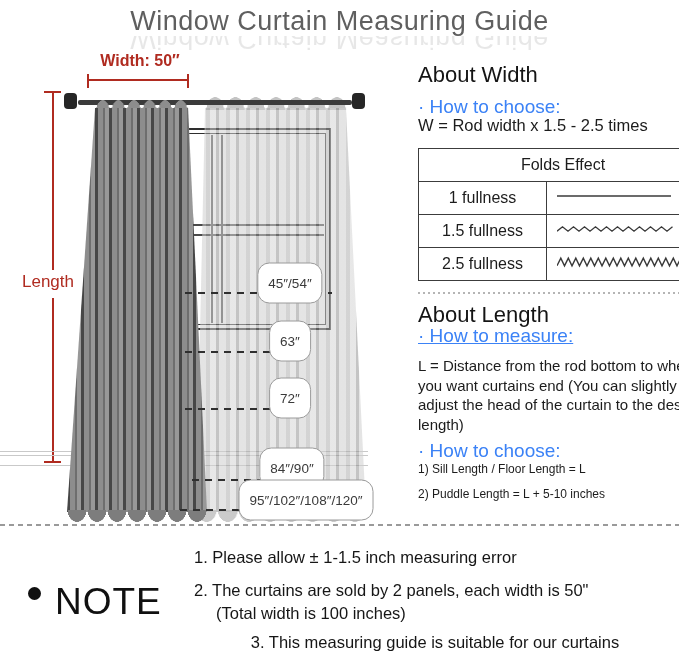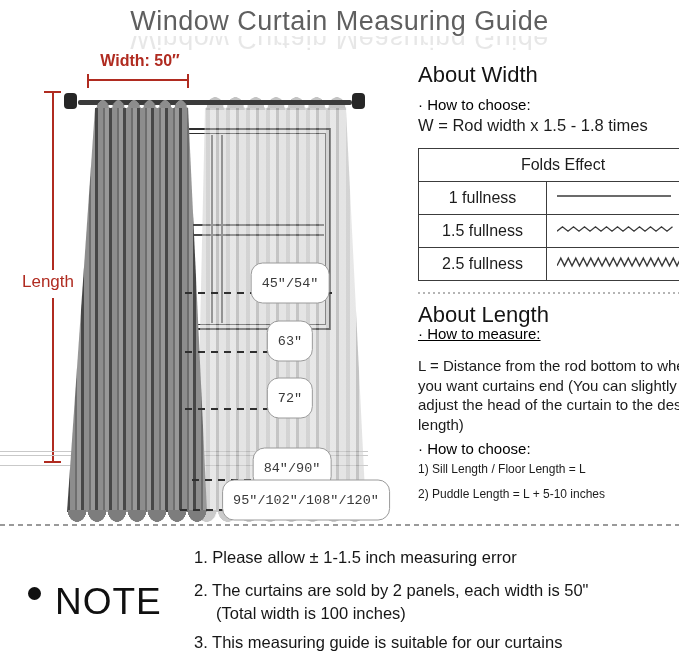--- a/index.html
+++ b/index.html
@@ -70,27 +70,27 @@
     background-size:15.6px 13px; background-repeat:repeat-x; }
   .dark-hem { left:67px; top:510px; width:140px; height:12px; z-index:4;
     background-image:radial-gradient(9.5px 12px at 50% 0%, #7d7d7d 97%, transparent 100%);
     background-size:20px 12px; background-repeat:repeat-x; }
 
   
   .dash { height:2px; z-index:5;
     background:repeating-linear-gradient(90deg,#2f2f2f 0 7px,transparent 7px 13px); }
   .oval { z-index:6; transform:translate(-50%,-50%); background:#fff;
     border:1px solid #9a9a9a; border-radius:12px; padding:12px 10px;
-    font-size:13.5px; color:#3a3a3a; white-space:nowrap;font-family:Liberation Mono, monospace; }
+    font-size:13.5px; color:#3a3a3a; white-space:nowrap; }
 
   
   .rcol { left:378px; top:62px; width:298px; height:460px; }
   .rcol .abs { left:0;margin-left:40px; }
   .h2 { font-size:22px; color:#141414; }
-  .small { font-size:15px; color:#000000; }
+  .small { font-size:19px; color:#3b82f6; }
   .formula { font-size:16.5px; color:#1c1c1c; }
   .folds-table { top:86px; width:290px; border-collapse:collapse; }
   .folds-table th, .folds-table td { border:1px solid #3c3c3c; height:33px;
     text-align:center; font-weight:normal; font-size:16px; color:#1c1c1c; }
   .folds-table td.lbl { width:128px; }
   .dotted-sep { top:230px; width:100%; height:2px;
     background:repeating-linear-gradient(90deg,#b5b5b5 0 2px,transparent 2px 5px); }
   .para { top:294px; width:300px; font-size:15px; line-height:19.5px; color:#1c1c1c; }
   .choose-item { font-size:12px; color:#1c1c1c; }
 
@@ -149,21 +149,21 @@
 
 <div class="abs oval" style="left:290px; top:283px;">45″/54″</div>
 <div class="abs oval" style="left:290px; top:341px;">63″</div>
 <div class="abs oval" style="left:290px; top:398px;">72″</div>
 <div class="abs oval" style="left:292px; top:468px;">84″/90″</div>
 <div class="abs oval" style="left:306px; top:500px;">95″/102″/108″/120″</div>
 
 <div class="abs rcol">
   <div class="abs h2" style="top:0;">About Width</div>
   <div class="abs small" style="top:34px;">· How to choose:</div>
-  <div class="abs formula" style="top:54px;">W = Rod width x 1.5 - 1.8 times</div>
+  <div class="abs formula" style="top:54px;">W = Rod width x 1.5 - 2.5 times</div>
 
   <table class="abs folds-table">
     <tbody>
         <tr>
           <th colspan="2">Folds Effect</th>
         </tr>
     <tr>
       <td class="lbl">1 fullness</td>
       <td>
         <svg width="140" height="14" viewBox="0 0 140 14">
@@ -203,13 +203,13 @@
 <div class="abs full-dash"></div>
 
 <div class="abs note-head">
   <span class="note-dot"></span>
   <span class="note-word">NOTE</span>
 </div>
 
 <div class="abs note-list-item" style="top:548px;">1. Please allow ± 1-1.5 inch measuring error</div>
 <div class="abs note-list-item" style="top:581px;">2. The curtains are sold by 2 panels, each width is 50"</div>
 <div class="abs note-list-item" style="top:604px; left:216px;">(Total width is 100 inches)</div>
-<div class="abs note-list-item" style="top:633px;">3. This measuring guide is suitable for our curtains</div>
+<div class="abs note-list-item" style="top:633px;text-align:center;">3. This measuring guide is suitable for our curtains</div>
 
 </body></html>

